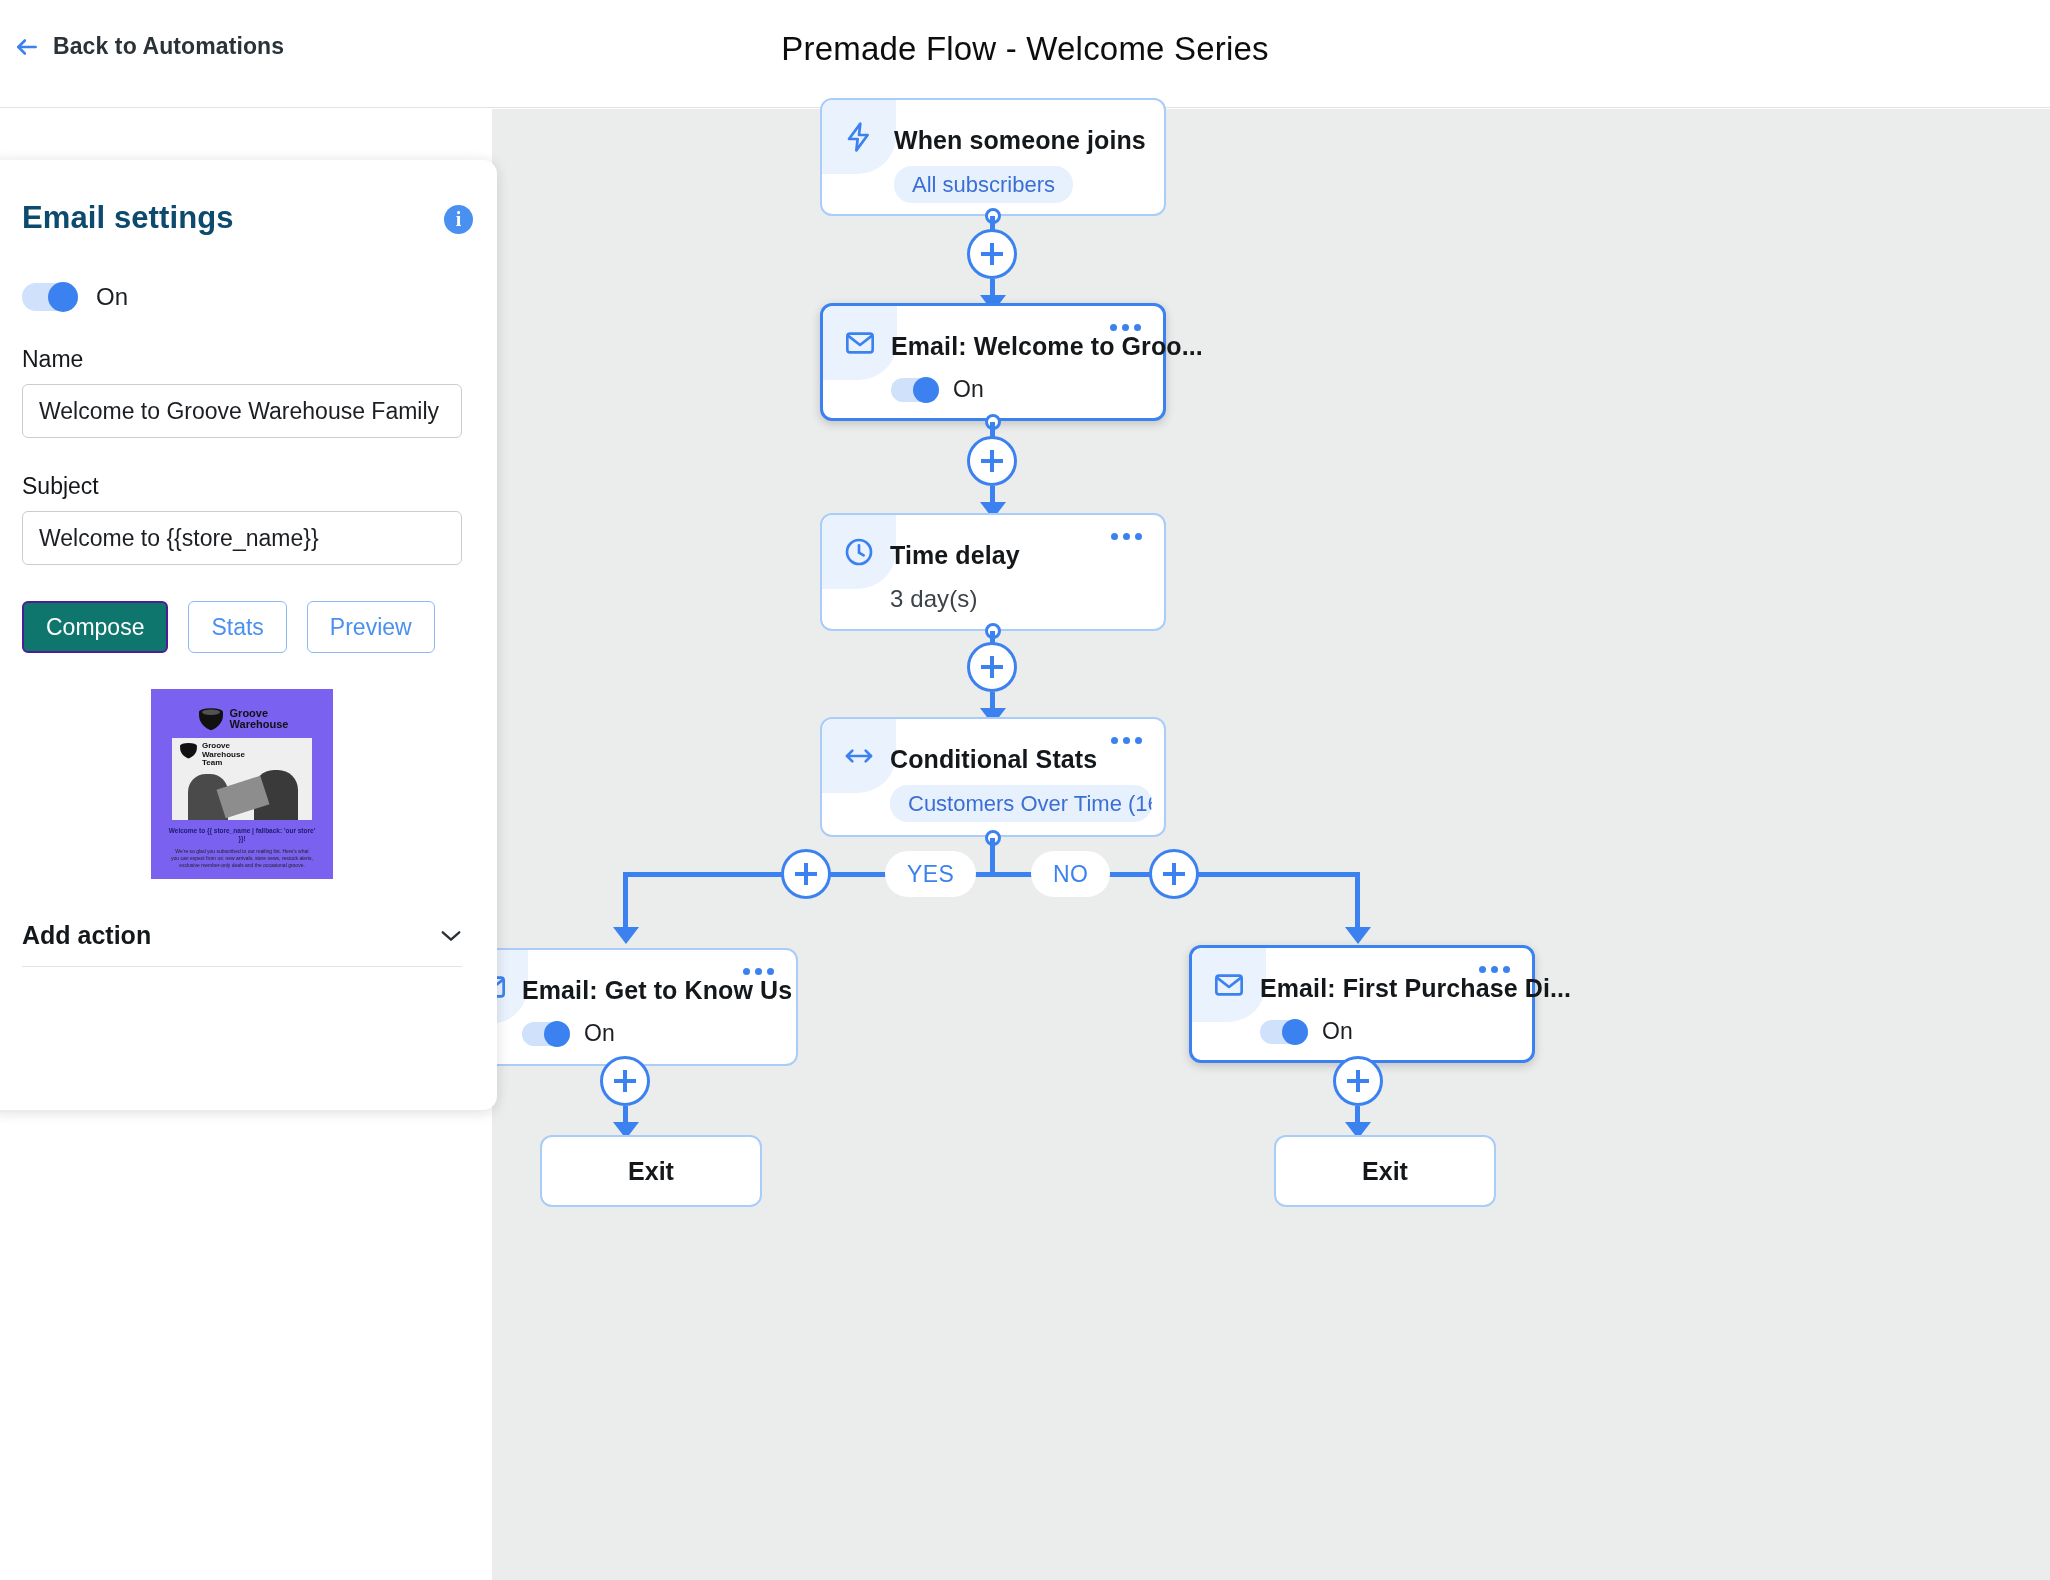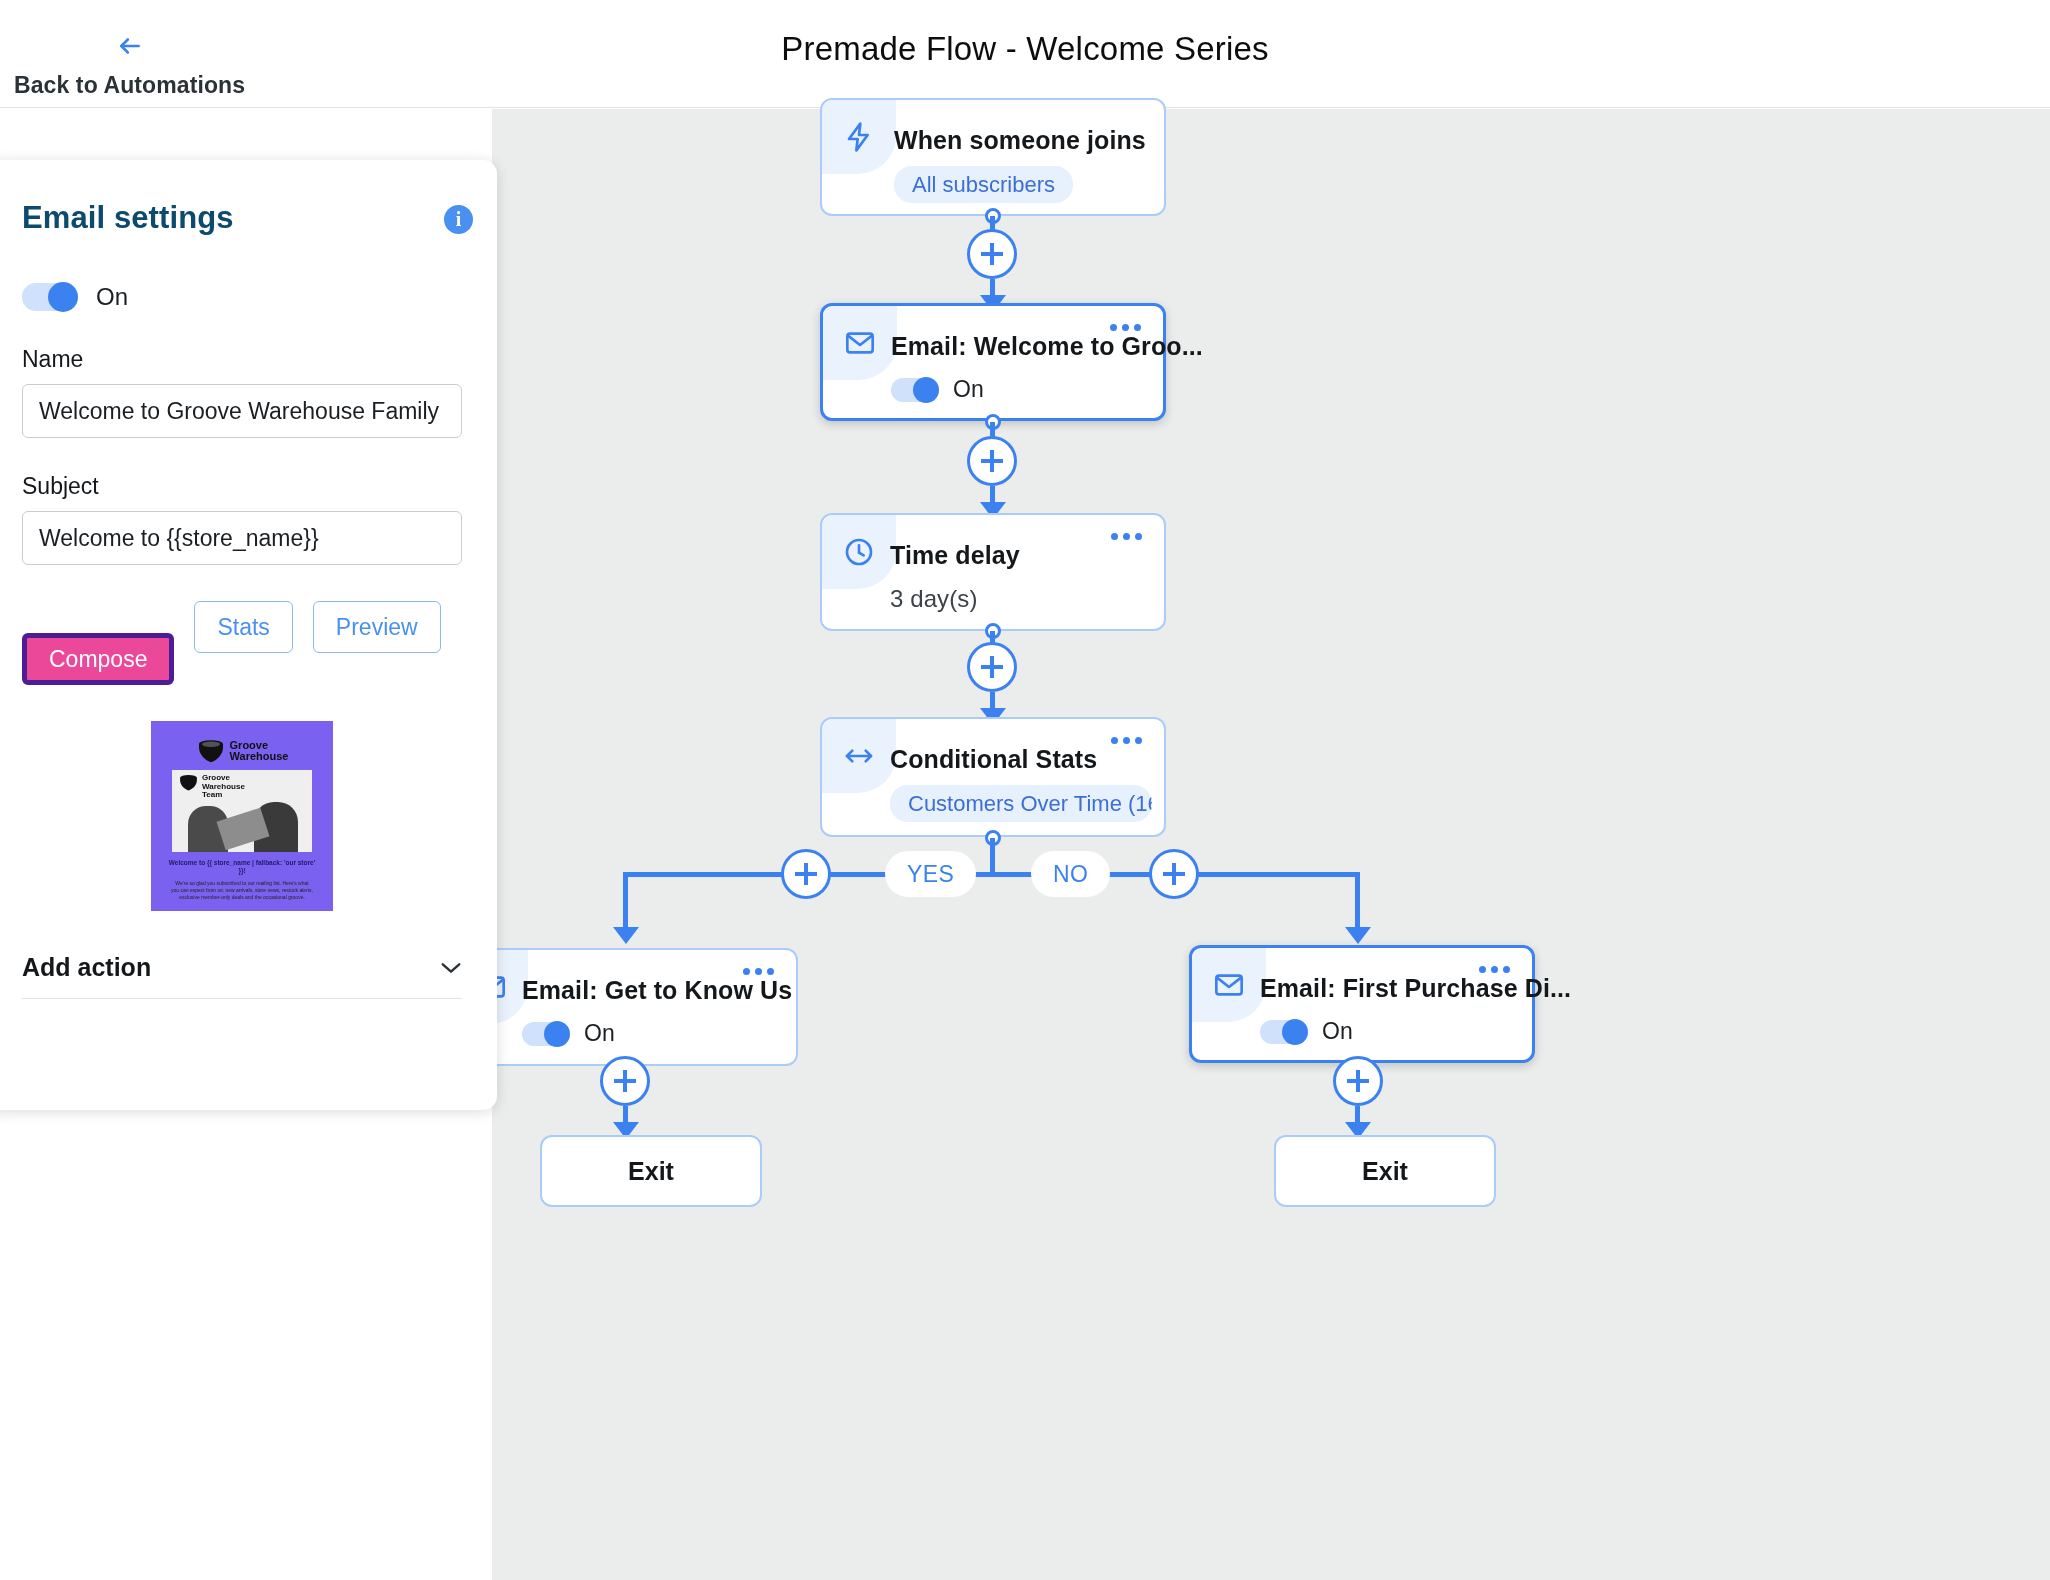--- a/index.html
+++ b/index.html
@@ -12,21 +12,20 @@
 
   
   .header {
     position: absolute; left: 0; top: 0; width: 2050px; height: 108px;
     background: #ffffff; border-bottom: 1px solid #e3e3e3;
   }
   .back-link {
     position: absolute; left: 14px; top: 33px;
     display: flex; align-items: center; gap: 13px;
     cursor: pointer;
-    flex-direction: column;
   }
   .back-arrow { width: 26px; height: 26px; display: block; }
   .back-text {
     font-size: 23px; font-weight: bold; color: #2b3236; letter-spacing: .1px;
   }
   .header-title {
     position: absolute; left: 0; top: 30px; width: 2050px; text-align: center;
     font-size: 33px; font-weight: 400; color: #0c0d0e; letter-spacing: .2px;
   }
 
@@ -78,21 +77,21 @@
     font-family: "Liberation Sans", sans-serif; font-size: 23px; color: #1b1f23;
     outline: none;
   }
 
   .btn-row { display: flex; gap: 20px; margin-top: 36px; }
   .btn {
     height: 52px; padding: 0 22px; border-radius: 6px;
     font-family: "Liberation Sans", sans-serif; font-size: 23px;
     display: flex; align-items: center; justify-content: center; cursor: pointer;
   }
-  .btn-primary { background: #ec4899; color: #fff; border: 5px solid #4c1d95; margin-top: 32px; }
+  .btn-primary { background: #0f766e; color: #fff; border: 2px solid #4c1d95; }
   .btn-outline { background: #fff; color: #4a90f0; border: 1px solid #8cb9f5; }
 
   
   .thumb-wrap { margin-top: 36px; display: flex; justify-content: center; }
   .thumb {
     width: 182px; height: 190px; background: #7b61ef;
     padding: 12px 10px; position: relative; overflow: hidden;
   }
   .thumb-brand {
     display: flex; align-items: center; gap: 4px; justify-content: center;

